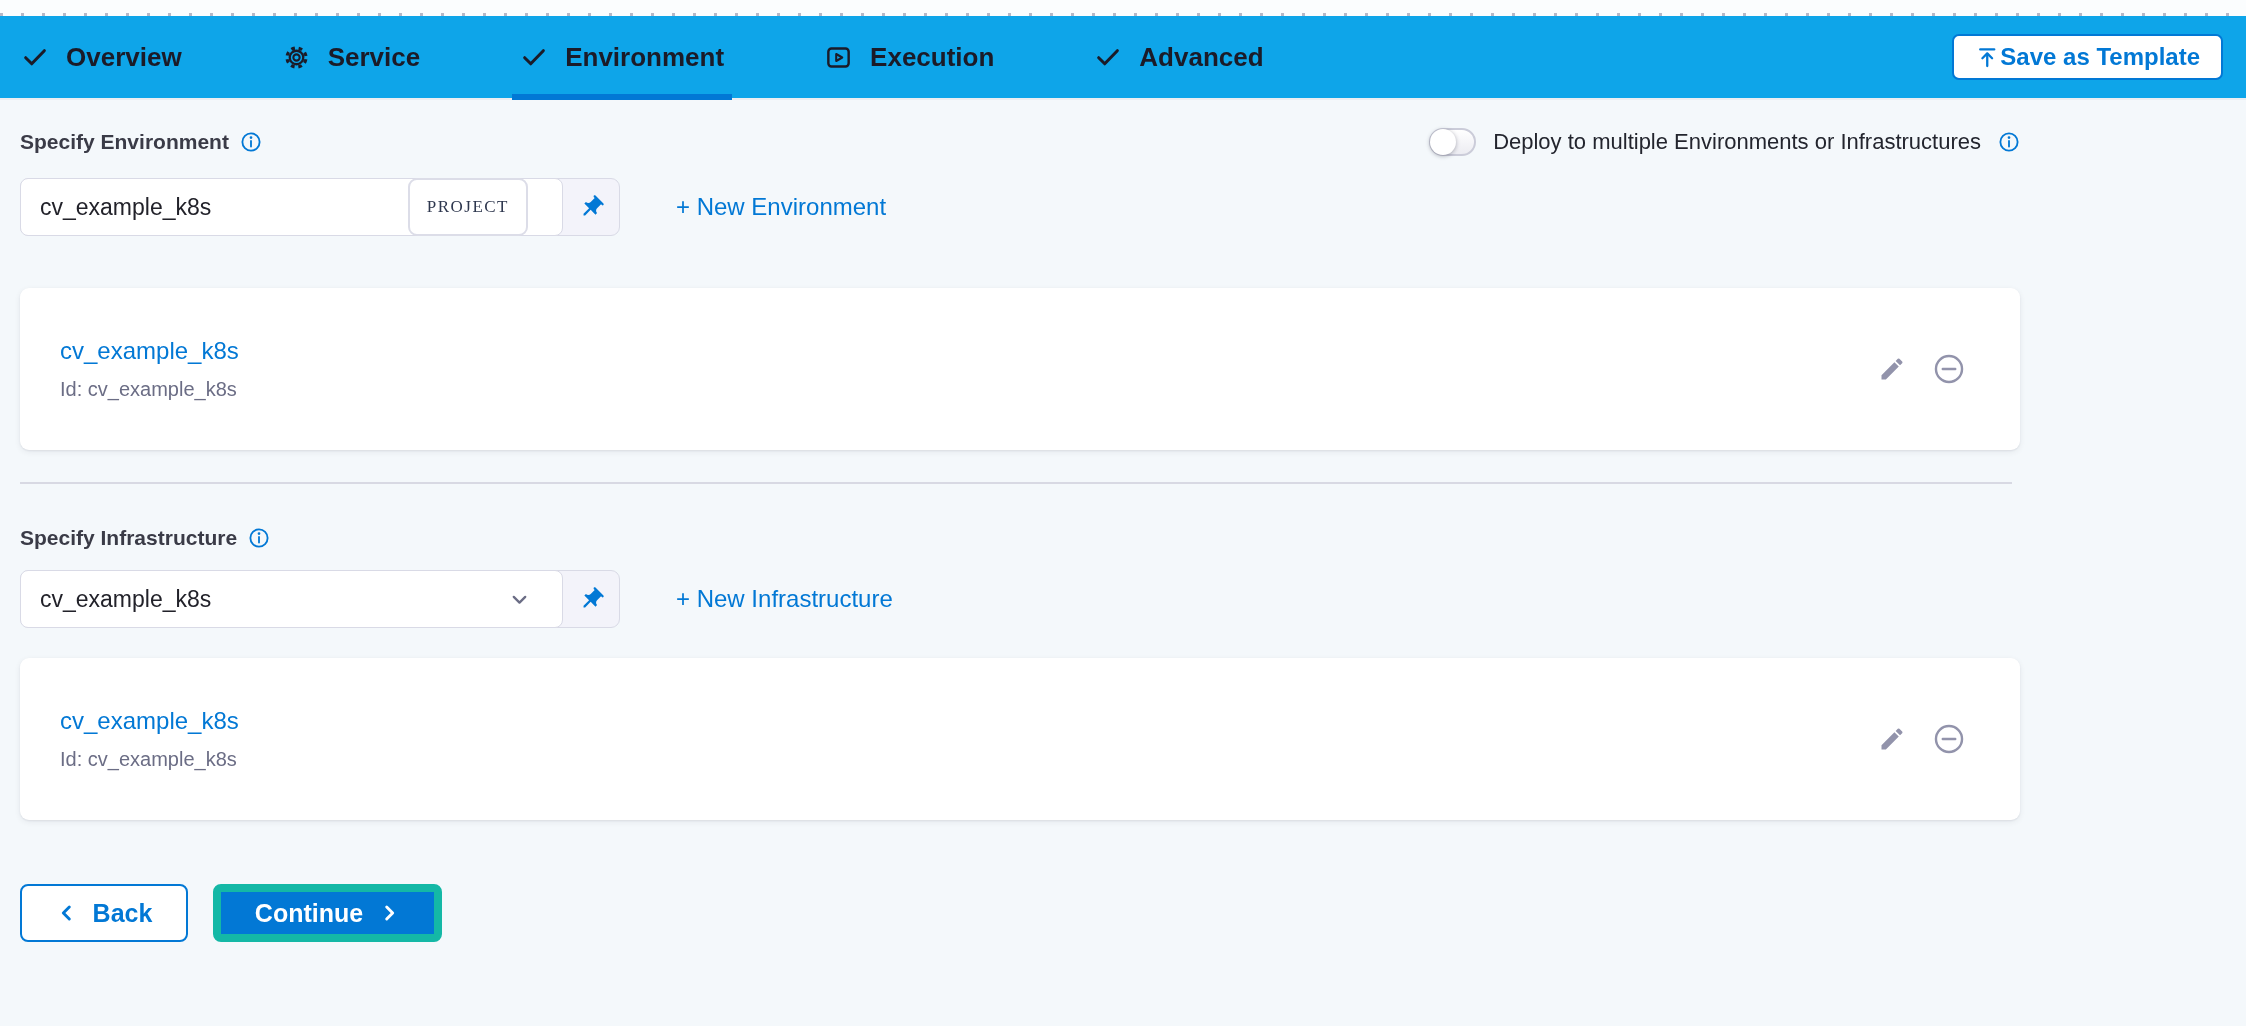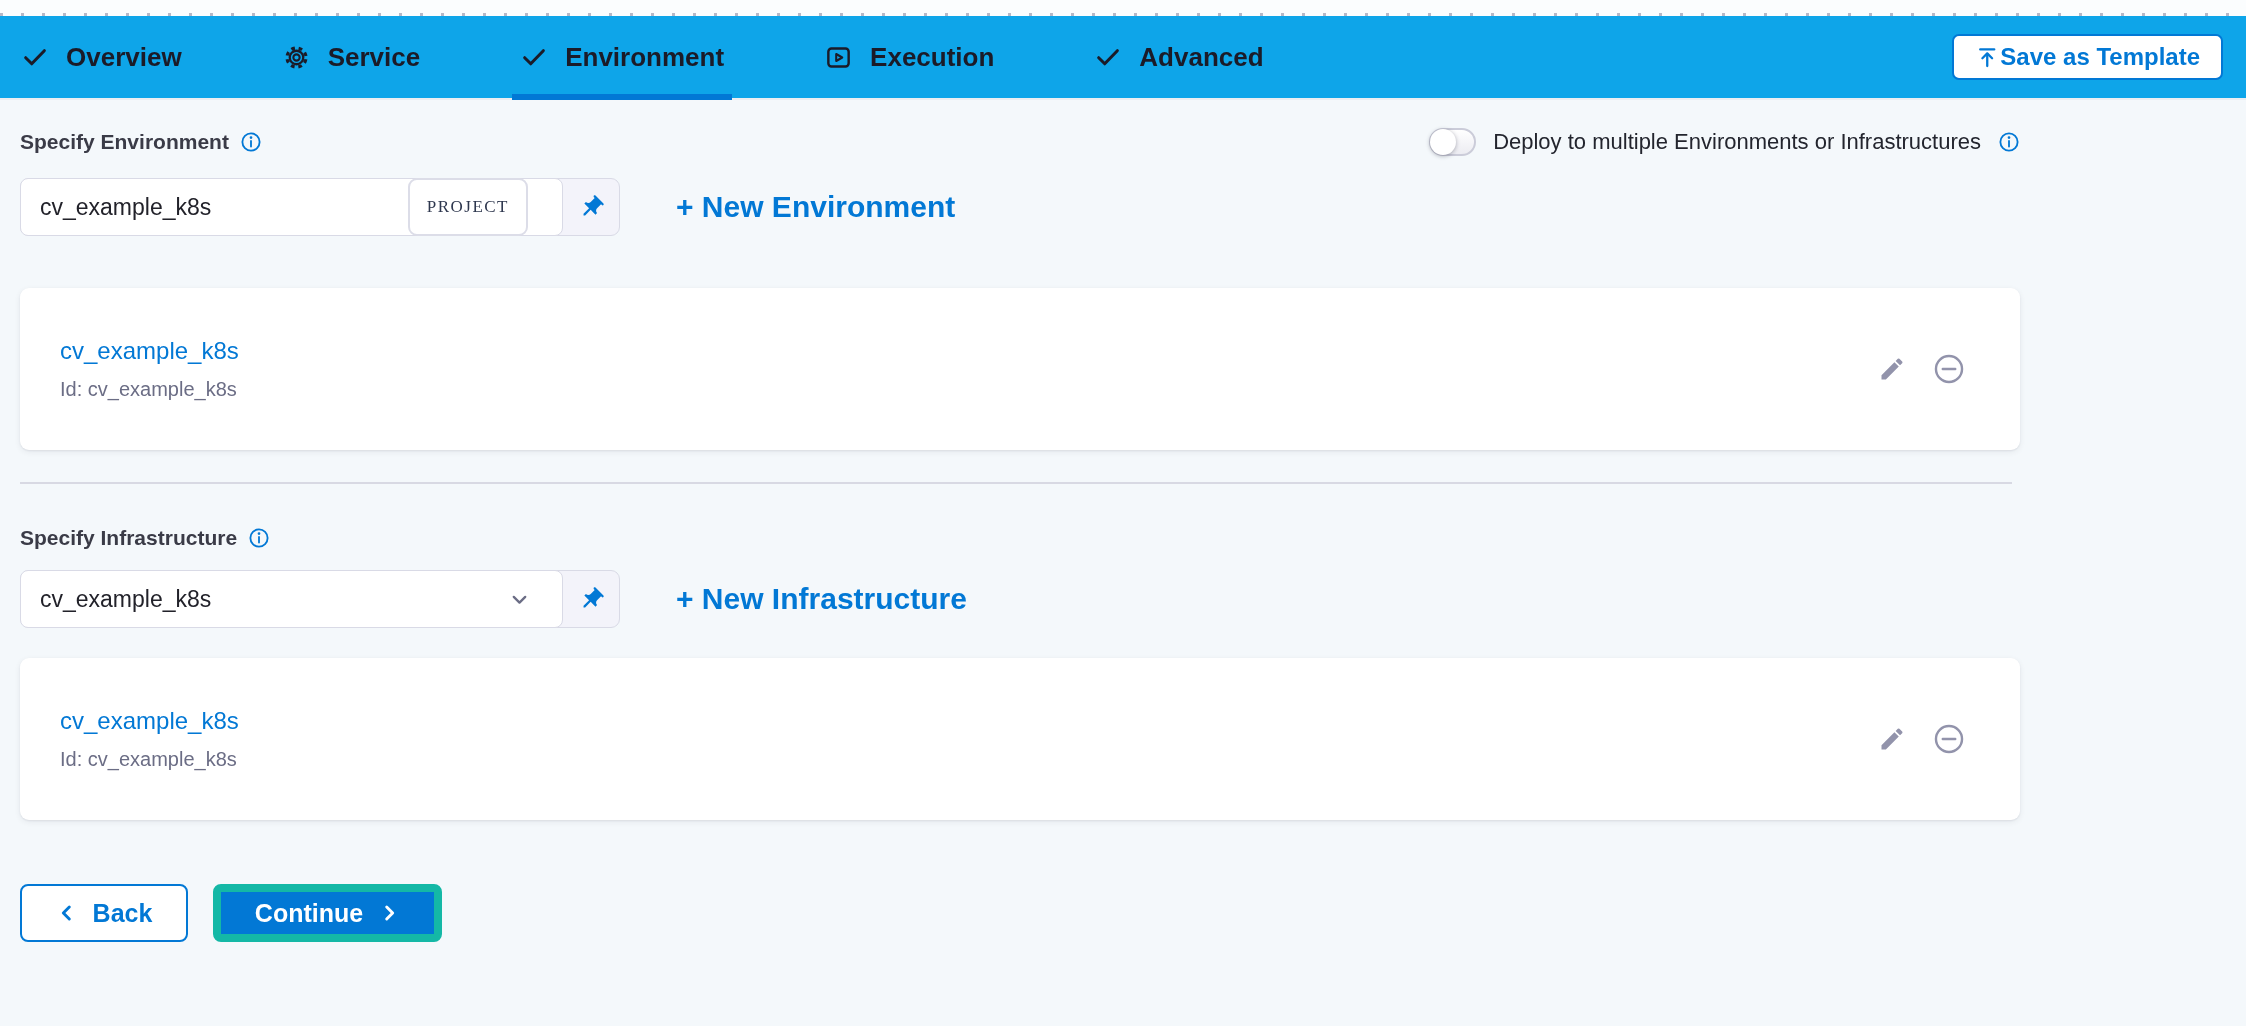--- a/index.html
+++ b/index.html
@@ -74,21 +74,21 @@
   .combo-value { flex:1; font-size:23px; color:#22222a; }
   .scope-badge {
     border:2px solid #dcdde8; border-radius:9px; padding:17px 17px;
     font-size:17px; font-weight:500; letter-spacing:1.5px; color:#2e374e; margin-right:18px;
     background:#fff;
     font-family:Liberation Serif, serif;
   }
   .chevron-wrap { margin-right:14px; display:flex; align-items:center; cursor:pointer; }
   .combo-pin { width:56px; display:flex; align-items:center; justify-content:center; cursor:pointer; }
   .pin-rot { transform:rotate(45deg); display:block; }
-  .new-link { margin-left:56px; font-size:30px; font-weight:700; color:#0278d5; cursor:pointer; white-space:nowrap; }
+  .new-link { margin-left:56px; font-size:24px; font-weight:400; color:#0278d5; cursor:pointer; white-space:nowrap; }
 
   .card {
     margin-top:52px; height:162px; background:#fff; border-radius:9px;
     box-shadow:0 2px 6px rgba(40,41,61,.07), 0 1px 2px rgba(40,41,61,.08);
     display:flex; align-items:center; padding:0 54px 0 40px;
   }
   .card.second { margin-top:30px; }
   .card-text { flex:1; }
   .card-title { font-size:24px; color:#0278d5; cursor:pointer; margin:0 0 13px 0; width:max-content; }
   .card-id { font-size:20px; color:#6b6d85; }

